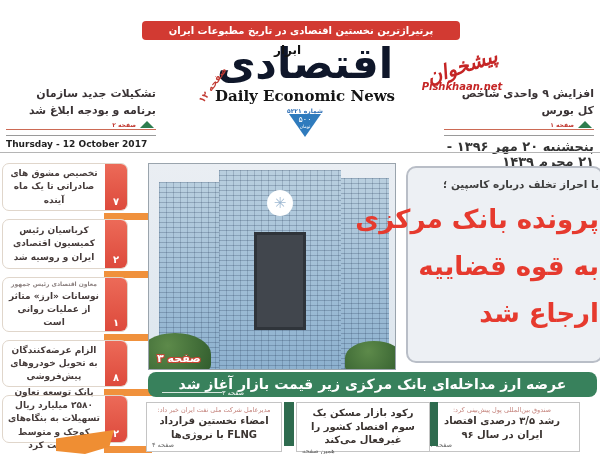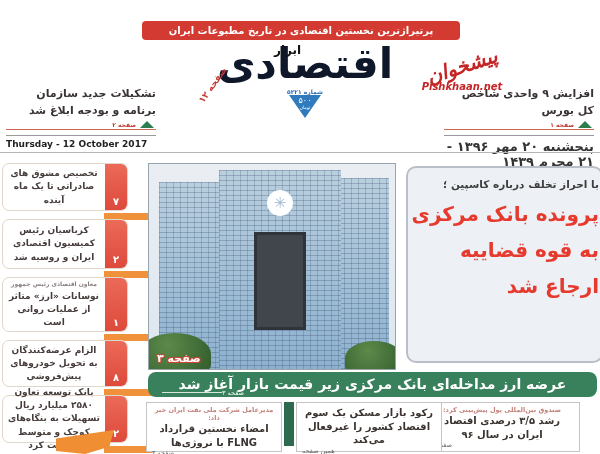--- a/index.html
+++ b/index.html
@@ -86,50 +86,51 @@
   .tree-l { left:-10px; width:72px; height:42px; }
   .tree-r { right:-8px; width:58px; height:34px; }
   .photo-page { position:absolute; left:8px; bottom:4px; font-size:11px; font-weight:bold;
     color:#fff; z-index:5; direction:rtl;
     text-shadow:1px 1px 0 #cc4433,-1px -1px 0 #cc4433,1px -1px 0 #cc4433,-1px 1px 0 #cc4433; }
   
   .mainbox { position:absolute; left:406px; top:166px; width:197px; height:197px;
     background:#edf0f4; border:2px solid #b9bec7; border-radius:10px;
     padding:10px 2px 6px; direction:rtl; text-align:right; z-index:3; overflow:visible; }
   .main-kicker { font-size:10.5px; font-weight:bold; color:#3d3d3d; margin-bottom:6px; }
-  .main-line { font-size:20px; font-weight:bold; color:#e63a2e; line-height:1.8; white-space:nowrap; }
+  .main-line { font-size:26px; font-weight:bold; color:#e63a2e; line-height:1.8; white-space:nowrap; }
   
   .strip { position:absolute; left:148px; top:372px; width:449px; height:25px;
     background:#38815c; border-radius:8px; color:#fff; font-size:14px; font-weight:bold;
     text-align:center; line-height:25px; direction:rtl; z-index:2; }
   .strip-page { position:absolute; left:10px; bottom:1px; font-size:6.5px; line-height:1; font-weight:normal; }
   .strip-page::after { content:""; display:inline-block; width:60px; height:1px;
     background:rgba(255,255,255,.8); margin-left:4px; vertical-align:middle; }
   
   .bbox { position:absolute; top:402px; height:50px; background:#fff; border:1px solid #c4c4c4;
     padding:3px 5px 2px; display:flex; flex-direction:column; justify-content:space-between;
     text-align:center; direction:rtl; z-index:2; }
-  .bbox-r { left:424px; width:156px; } .bbox-m { left:296px; width:146px; } .bbox-l { left:146px; width:136px; }
-  .bkicker { font-size:6.5px; color:#c4837c; font-weight:bold; }
+  .bbox-r { left:424px; width:156px; } .bbox-m { left:296px; width:134px; } .bbox-l { left:146px; width:136px; }
+  .bkicker { font-size:6.5px; color:#c4837c; font-weight:normal; }
   .btitle { font-size:10px; font-weight:bold; color:#3a3330; line-height:1.35; }
   .bfooter { font-size:6.5px; color:#666; direction:rtl; text-align:left; }
   .gbar { position:absolute; top:402px; width:10px; height:44px; background:#2e6b4e; z-index:2; }
   .gbar-1 { left:284px; } .gbar-2 { left:428px; }
 </style>
 </head>
 <body>
 
 <div class="page">
 
   <div class="top-banner">پرتیراژترین نخستین اقتصادی در تاریخ مطبوعات ایران</div>
 
   <div class="mast">
     <div class="mast-title">اقتصادی</div>
     <div class="mast-abrar">ابرار</div>
     <div class="mast-pages">۱۲ صفحه</div>
+    <div class="mast-sub">Daily Economic News</div>
     <div class="mast-issue">شماره ۵۲۲۱</div>
     <div class="mast-tri">
       <span>۵۰۰</span>
       <div class="unit">تومان</div>
     </div>
   </div>
 
   <div class="pish">
     <div class="pish-fa">پیشخوان</div>
     <div class="pish-net">Pishkhaan.net</div>

